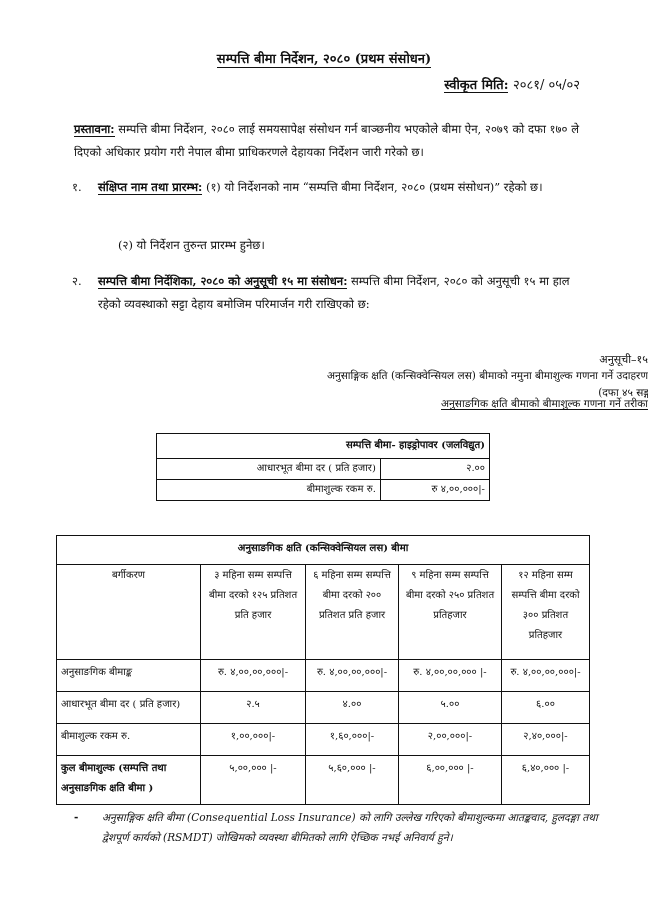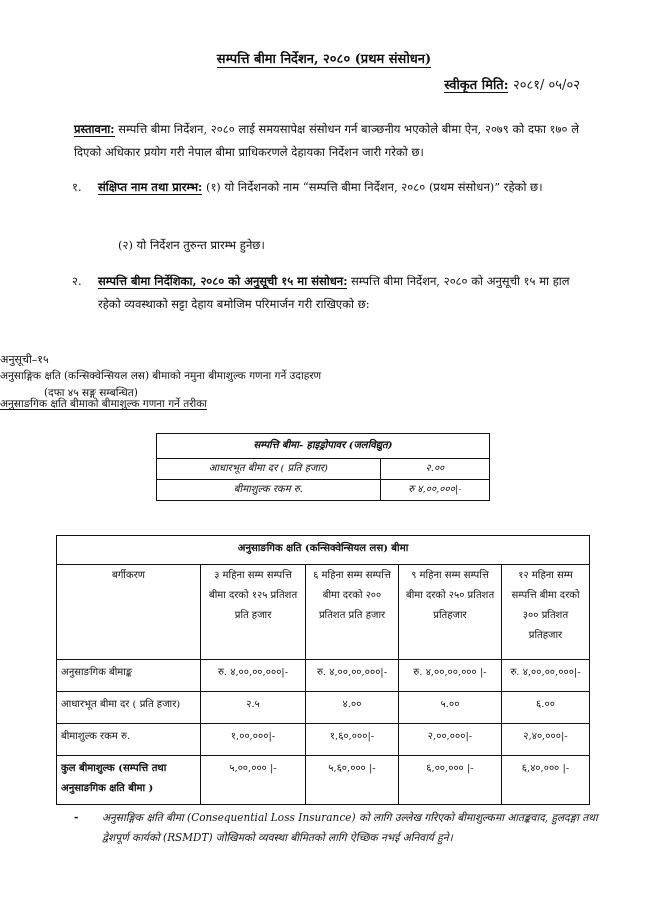--- a/index.html
+++ b/index.html
@@ -8,27 +8,27 @@
   .abs { position: absolute; }
   .title { left: 0; width: 648px; top: 49px; text-align: center; font-size: 13px; font-weight: bold; }
   .title span { border-bottom: 1px solid #111; padding-bottom: 1px; text-align: right; }
   .approved { right: 68px; top: 75px; font-size: 13px; font-weight: bold; }
   .approved .lbl { border-bottom: 1px solid #111; }
   .approved .val { font-weight: normal; }
   .para { left: 74px; width: 520px; font-size: 11.5px; line-height: 23px; }
   .u { border-bottom: 1px solid #111; font-weight: bold; }
   .num { position: absolute; left: -2px; }
   .indent { padding-left: 24px; }
-  .center { text-align: left; left: 0; width: 648px; font-size: 10.5px; line-height: 15px; }
+  .center { text-align: right; left: 0; width: 648px; font-size: 10.5px; line-height: 15px; }
   .center .under { border-bottom: 1px solid #111; }
 
   table { border-collapse: collapse; position: absolute; font-size: 10px; }
   td { border: 1.2px solid #111; padding: 0 4px; vertical-align: top; }
   .t1 { left: 156px; top: 433px; width: 334px; }
-  .t1 td { height: 20px; text-align: center; line-height: 18px; font-style: italic; }
+  .t1 td { height: 20px; text-align: right; line-height: 18px; }
   .t1 .head { height: 24px; font-weight: bold; line-height: 22px; }
 
   .t2 { left: 56px; top: 535px; width: 534px; }
   .t2 td { line-height: 20px; }
   .t2 .head td { height: 26px; text-align: center; font-weight: bold; padding-top: 2px; }
   .t2 .cols td { height: 94px; text-align: center; }
   .t2 .r td { height: 29px; padding-top: 2px; }
   .t2 .r td.v { text-align: center; }
   .t2 .total td { height: 46px; }
   .t2 .total td.first { font-weight: bold; }

